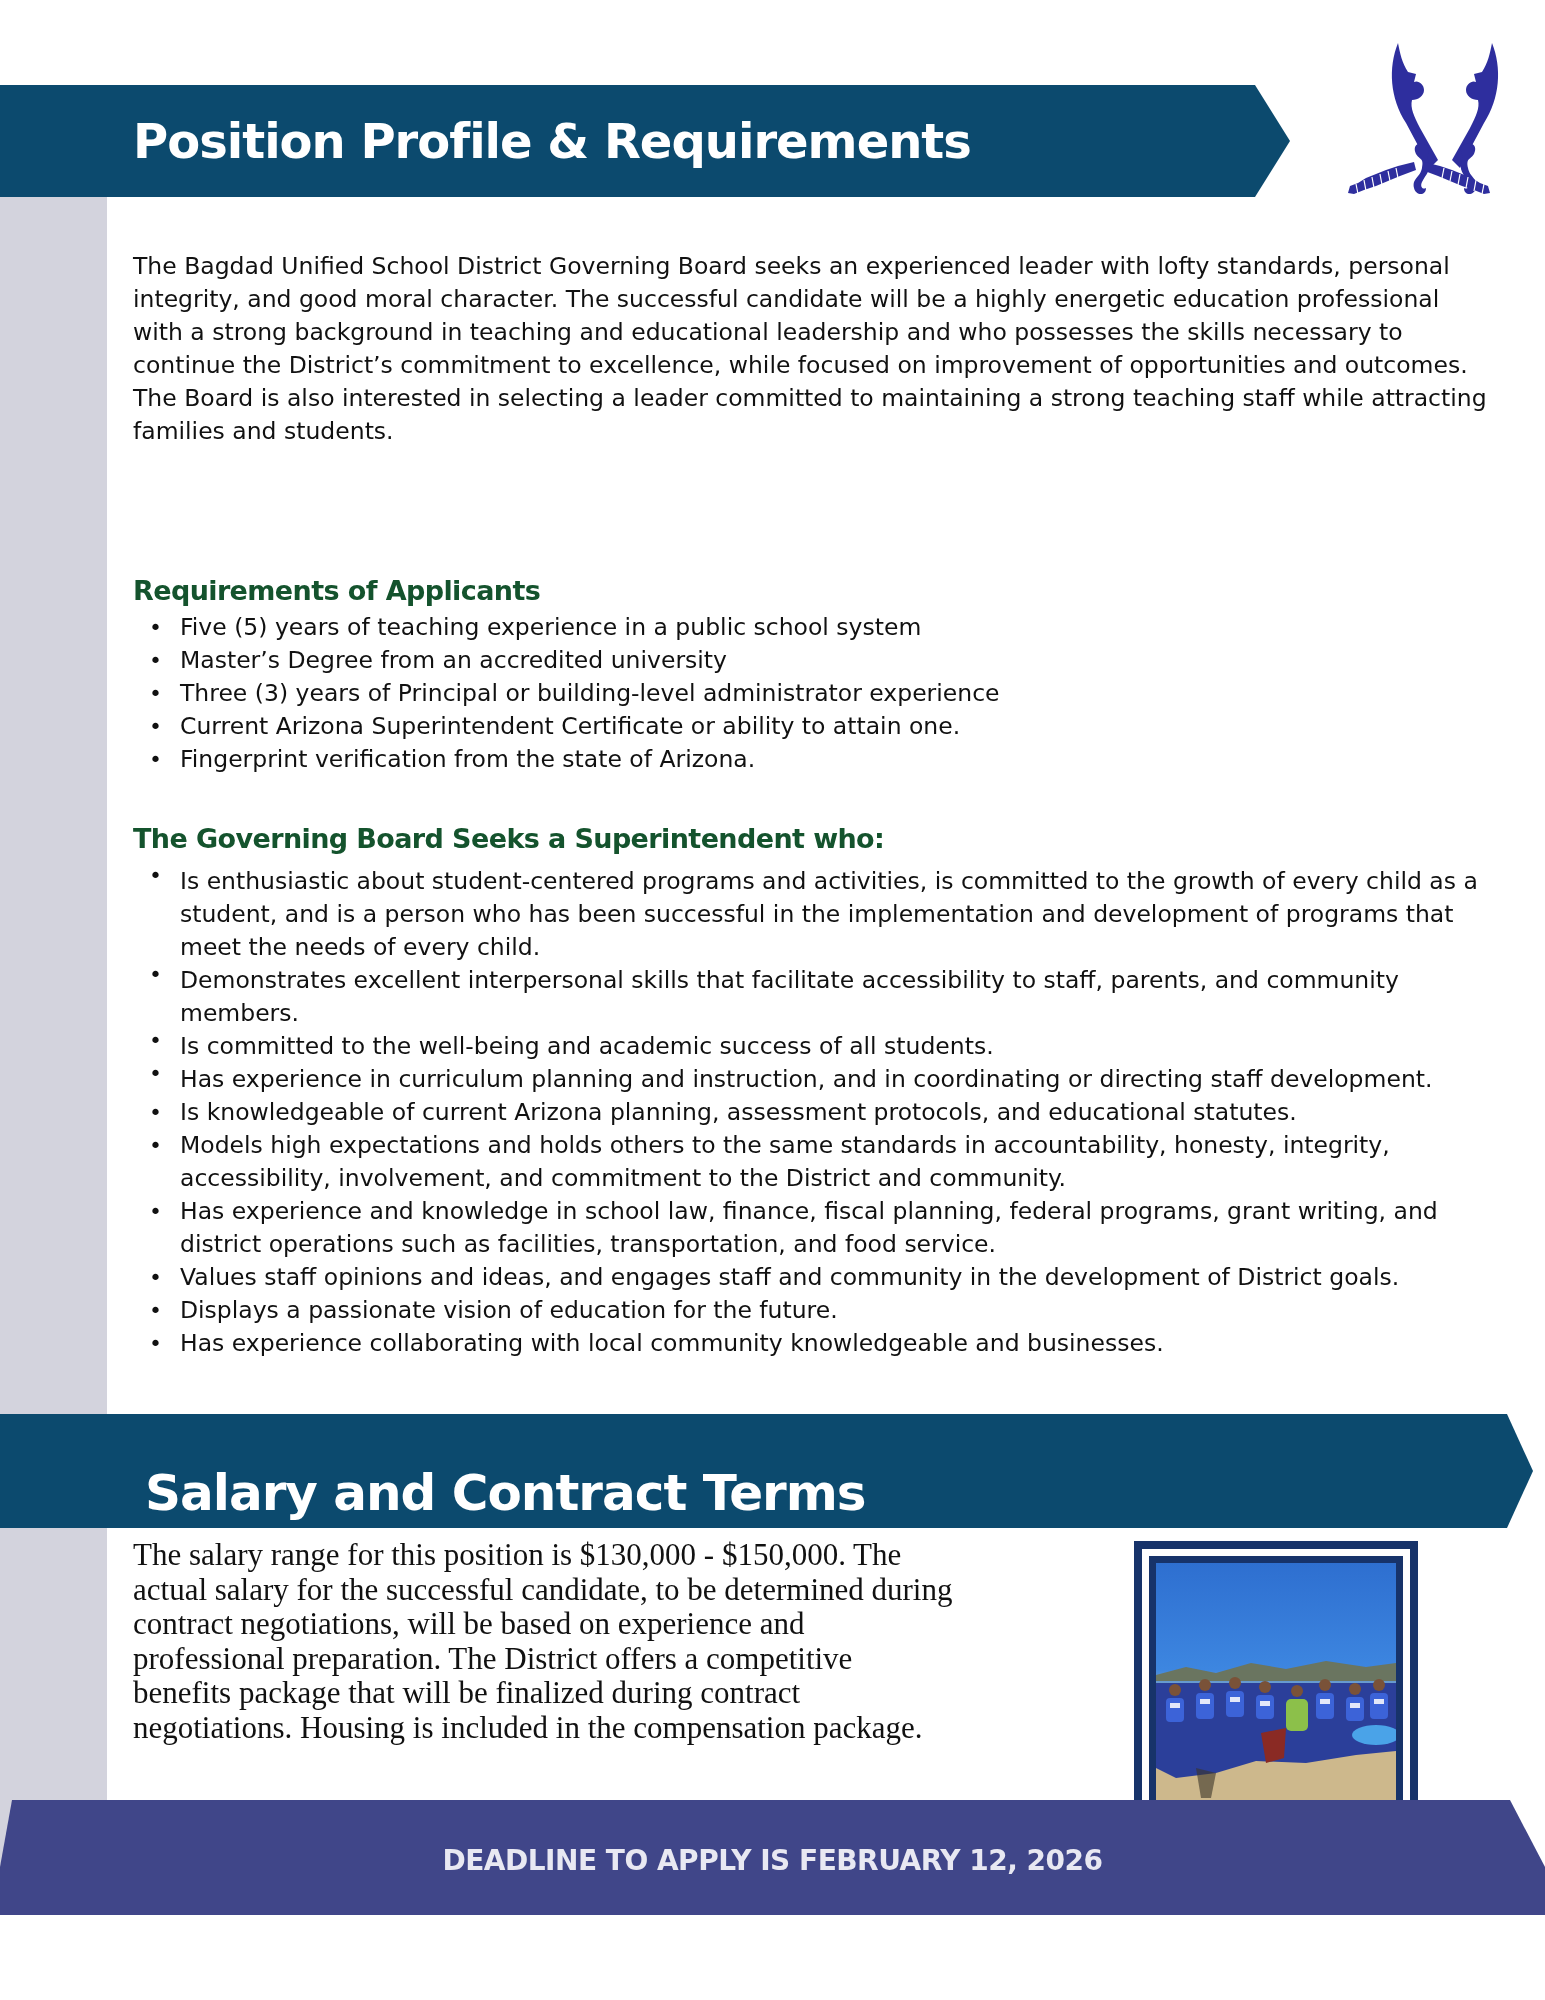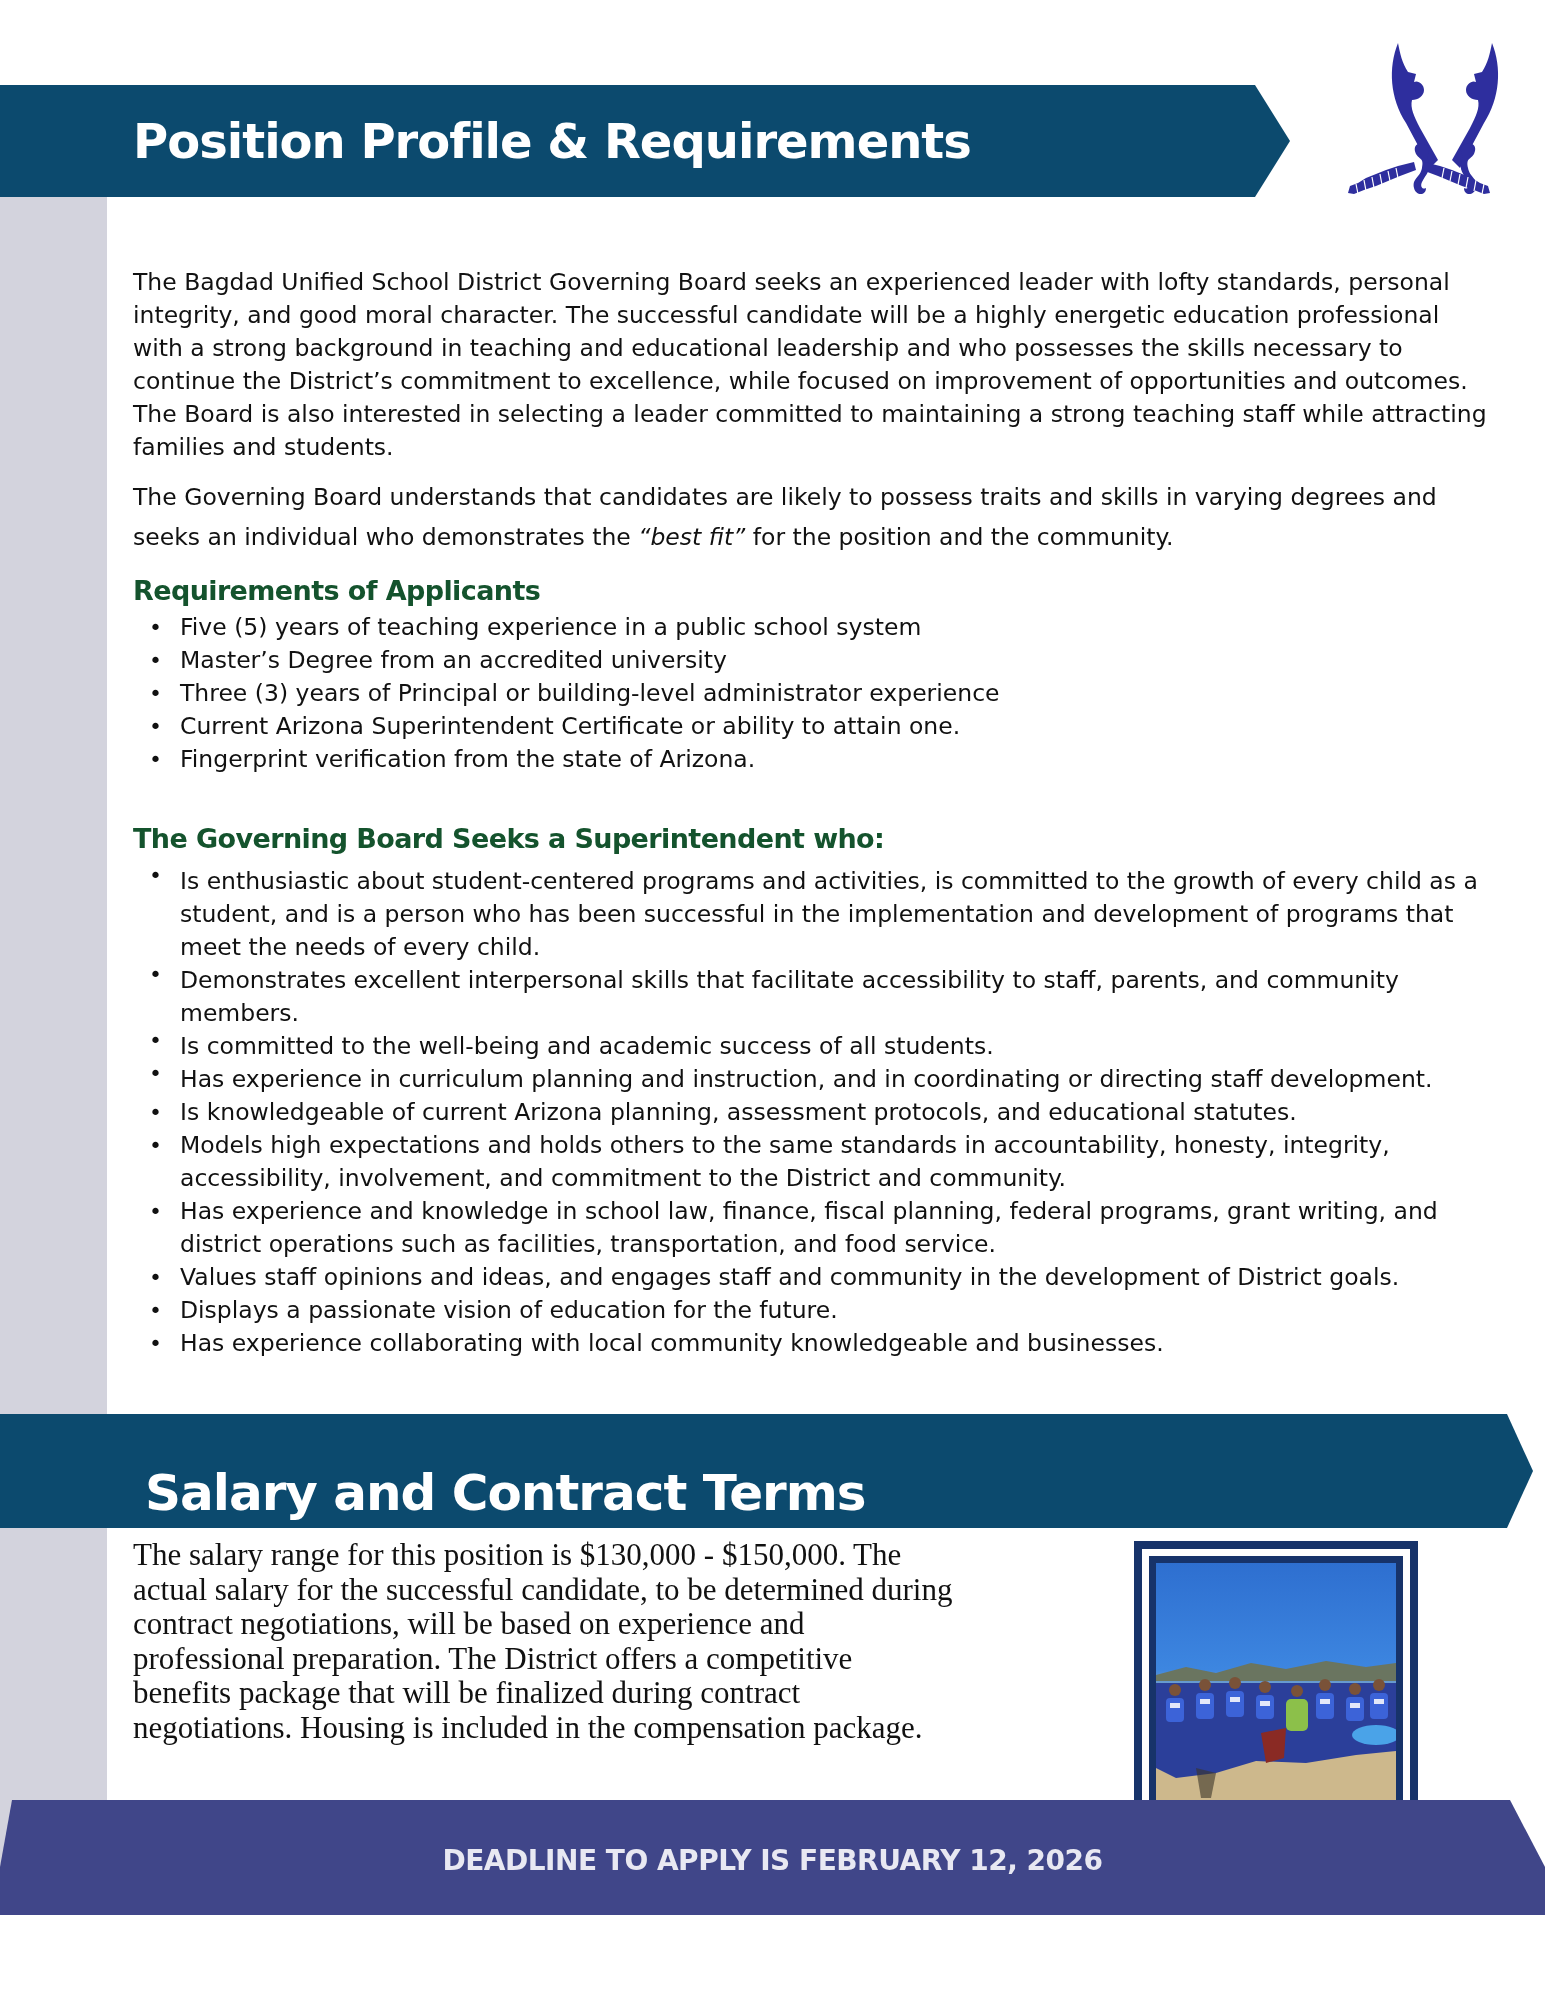--- a/index.html
+++ b/index.html
@@ -68,21 +68,21 @@
     }
     .content {
       position: absolute;
       left: 133px;
       width: 1360px;
       font-size: 23.5px;
       line-height: 33px;
     }
     .intro { top: 250px; }
     .intro p {
-      margin: 16px 0 15px 0;
+      margin: 0 0 15px 0;
     }
     .intro p.p2 { line-height: 40px; margin-top: -2px; }
     .section-heading {
       font-family: "DejaVu Sans", sans-serif;
       font-weight: bold;
       font-size: 27px;
       letter-spacing: -0.6px;
       margin: 0;
       color: #14532d;
     }
@@ -210,21 +210,20 @@
       <line x1="140" y1="149" x2="138" y2="160"></line>
       <line x1="132" y1="146" x2="130" y2="157"></line>
       <line x1="124" y1="143" x2="122" y2="153"></line>
       <line x1="116" y1="140" x2="114" y2="150"></line>
     </g>
   </svg>
 </div>
 
 <div class="content intro">
   <p>The Bagdad Unified School District Governing Board seeks an experienced leader with lofty standards, personal integrity, and good moral character. The successful candidate will be a highly energetic education professional with a strong background in teaching and educational leadership and who possesses the skills necessary to continue the District’s commitment to excellence, while focused on improvement of opportunities and outcomes. The Board is also interested in selecting a leader committed to maintaining a strong teaching staff while attracting families and students.</p>
-  <p class="p2"><span>The Governing Board understands that candidates are likely to possess traits and skills in varying degrees and seeks an individual who demonstrates the </span><em>“best fit”</em><span> for the position and the community.</span></p>
 </div>
 
 <div class="content req">
   <h2 class="section-heading">Requirements of Applicants</h2>
   <ul>
     <li><span class="bullet">•</span><span>Five (5) years of teaching experience in a public school system</span></li>
     <li><span class="bullet">•</span><span>Master’s Degree from an accredited university</span></li>
     <li><span class="bullet">•</span><span>Three (3) years of Principal or building-level administrator experience</span></li>
     <li><span class="bullet">•</span><span>Current Arizona Superintendent Certificate or ability to attain one.</span></li>
     <li><span class="bullet">•</span><span>Fingerprint verification from the state of Arizona.</span></li>

